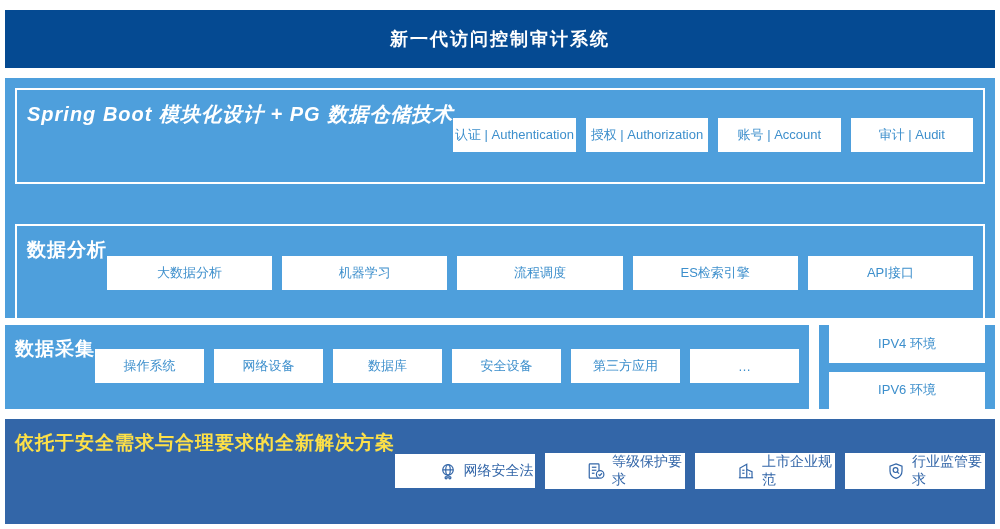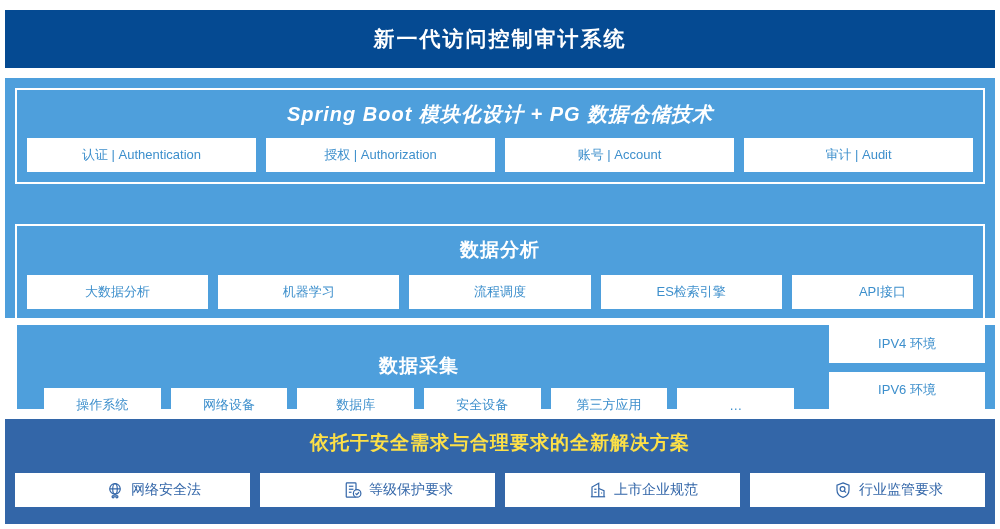--- a/index.html
+++ b/index.html
@@ -12,36 +12,36 @@
   .page { width: 1000px; height: 529px; position: relative; }
 
   
   .header {
     position: absolute; left: 5px; top: 10px;
     width: 990px; height: 58px;
     background: #054a92;
     display: flex; align-items: center; justify-content: center;
   }
   .header-title {
-    color: #ffffff; font-size: 21px; font-weight: bold; letter-spacing: 2px;
+    color: #ffffff; font-size: 18px; font-weight: bold; letter-spacing: 2px;
   }
 
   
   .band {
     position: absolute;
     background: #4e9fdc;
   }
   .band.dark { background: #3366a8; }
 
   
   .panel {
     border: 2px solid #ffffff;
     width: 100%; height: 100%;
     padding: 8px 10px 10px 10px;
-    display: flex; flex-direction: column;
+    display: flex; flex-direction: row;
   }
   .panel.noborder { border: none; }
 
   .panel-title {
     text-align: center; color: #ffffff; font-weight: bold;
     font-size: 19px; letter-spacing: 1px;
     padding: 3px 0 9px 0;
   }
   .panel-title.italic { font-style: italic; font-size: 20px; }
 
@@ -60,22 +60,22 @@
   
   #section-architecture {
     left: 5px; top: 78px; width: 990px; height: 240px;
     padding: 10px; display: flex; flex-direction: column; gap: 10px;
   }
   #panel-springboot { flex: 0 0 96px; }
   #panel-analysis   { flex: 0 0 100px; margin-top: 30px; }
 
   
   #section-collection {
-    left: 17px; top: 325px; width: 804px; height: 84px;
-    padding: 17px;
+    left: 5px; top: 325px; width: 804px; height: 84px;
+    padding: 0;
   }
   #section-ipenv {
     left: 819px; top: 325px; width: 176px; height: 84px;
     padding: 0 10px;
     display: flex; flex-direction: column; gap: 9px;
   }
   #section-ipenv .card { font-size: 13px; }
 
   
   #section-solution {

